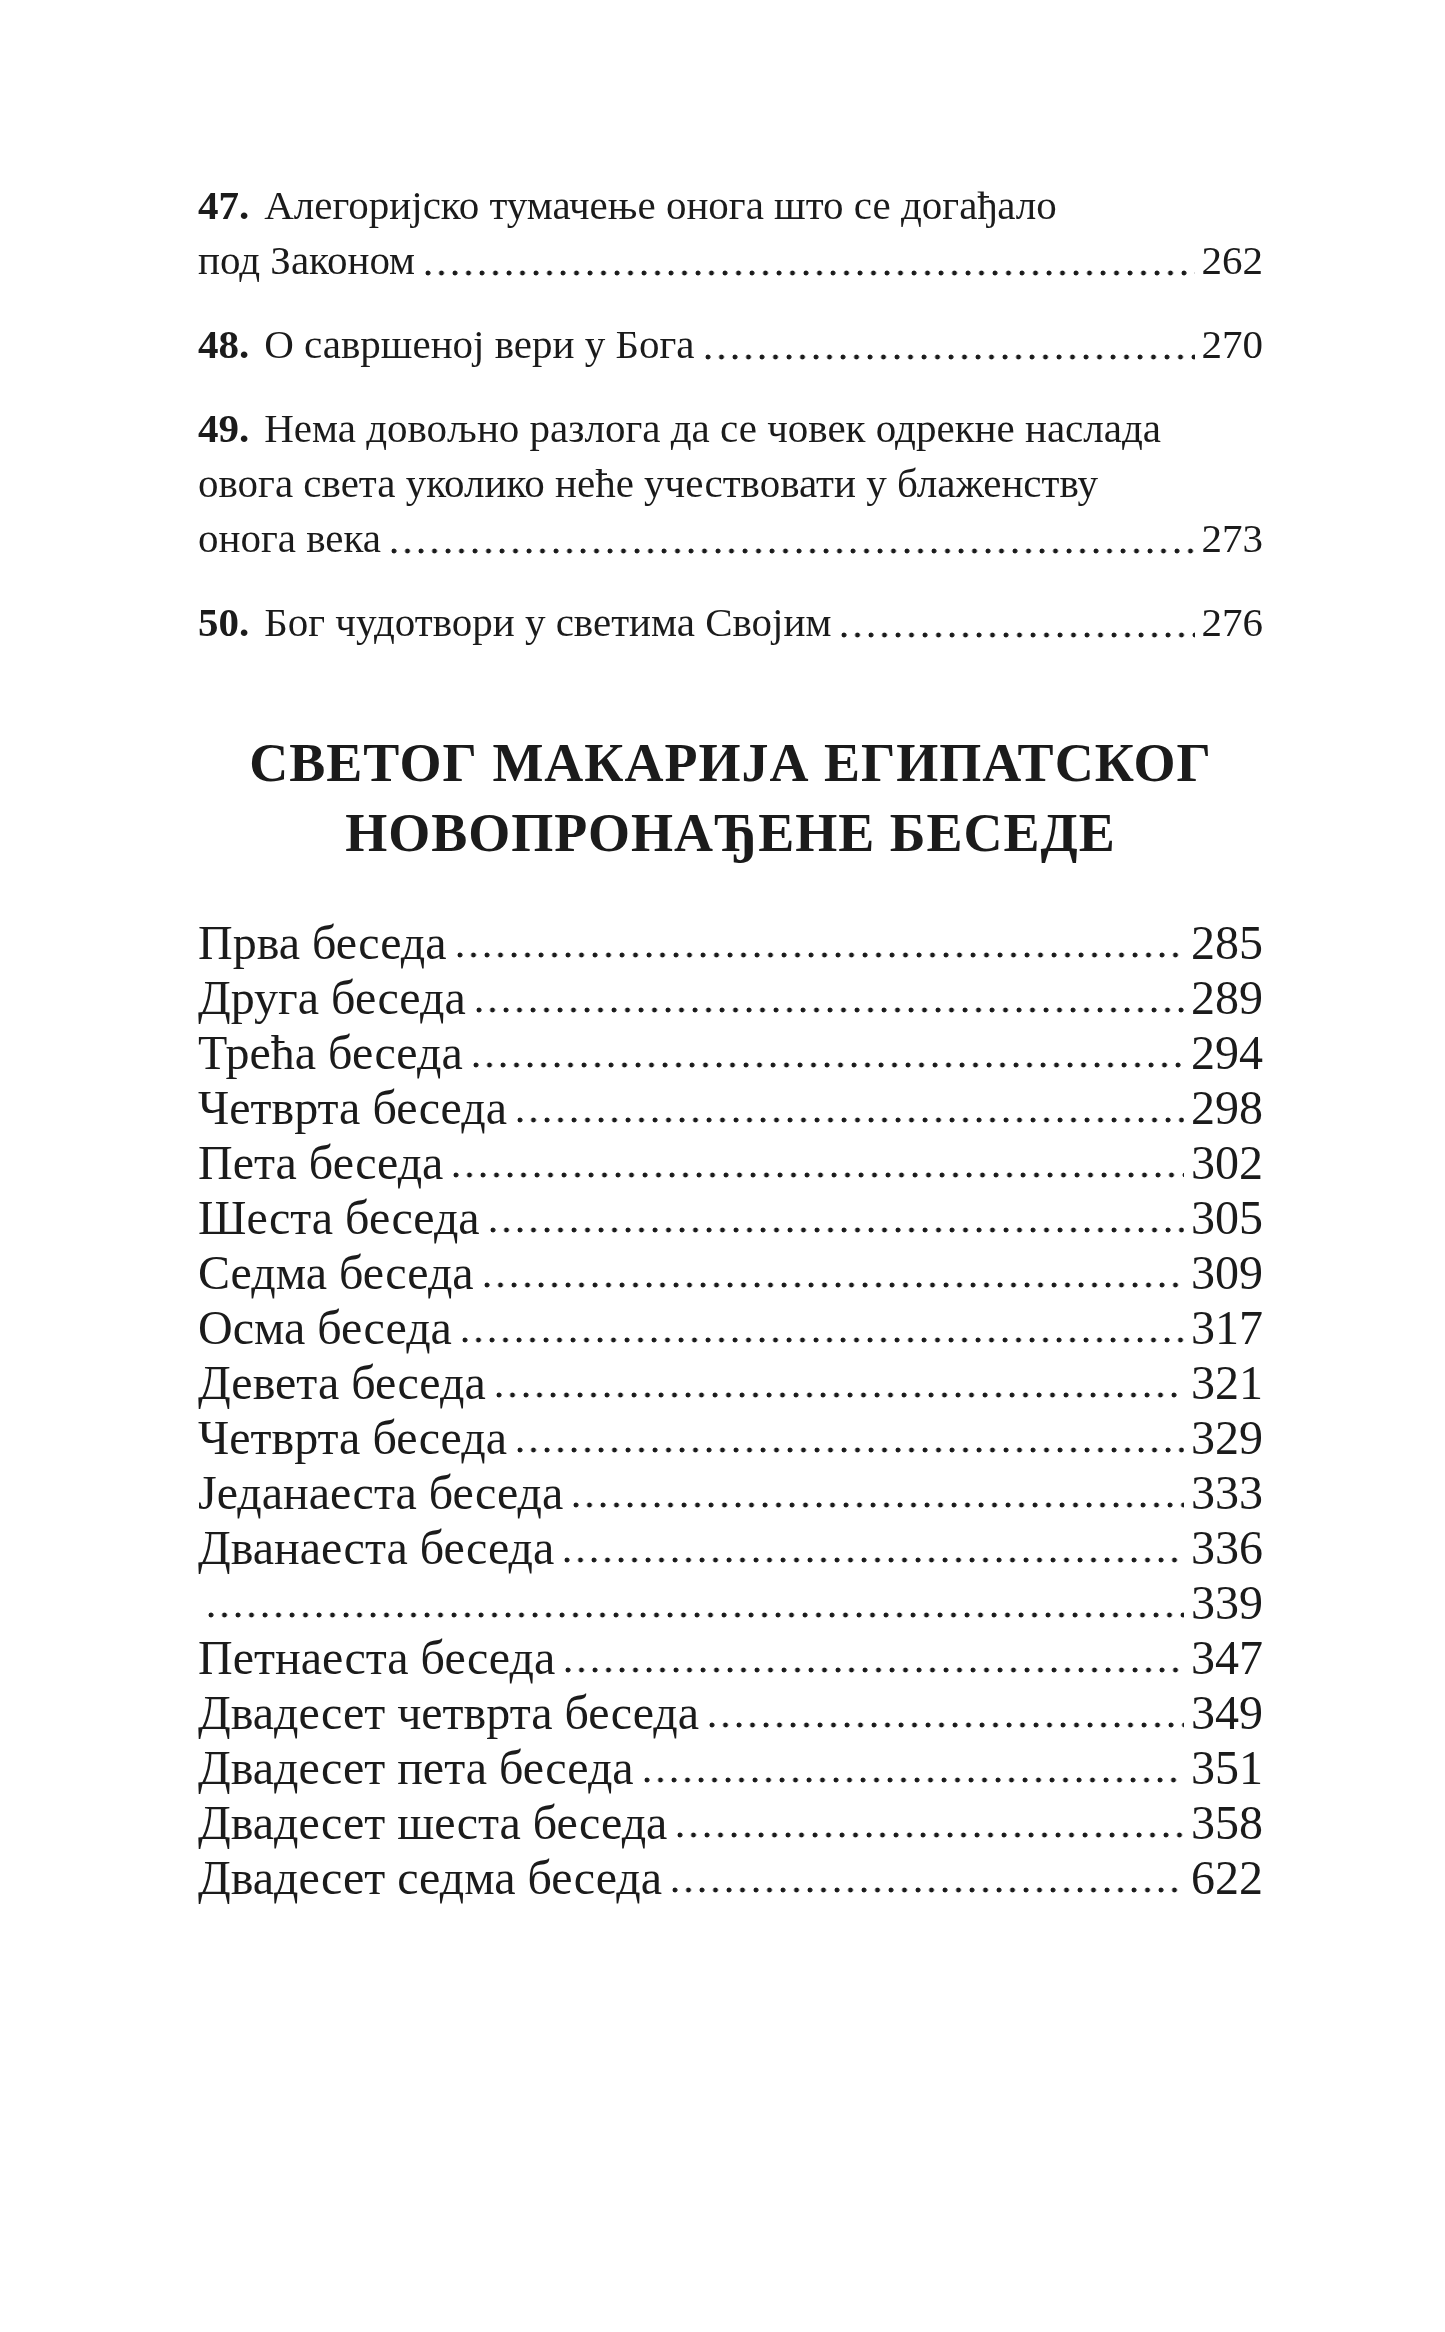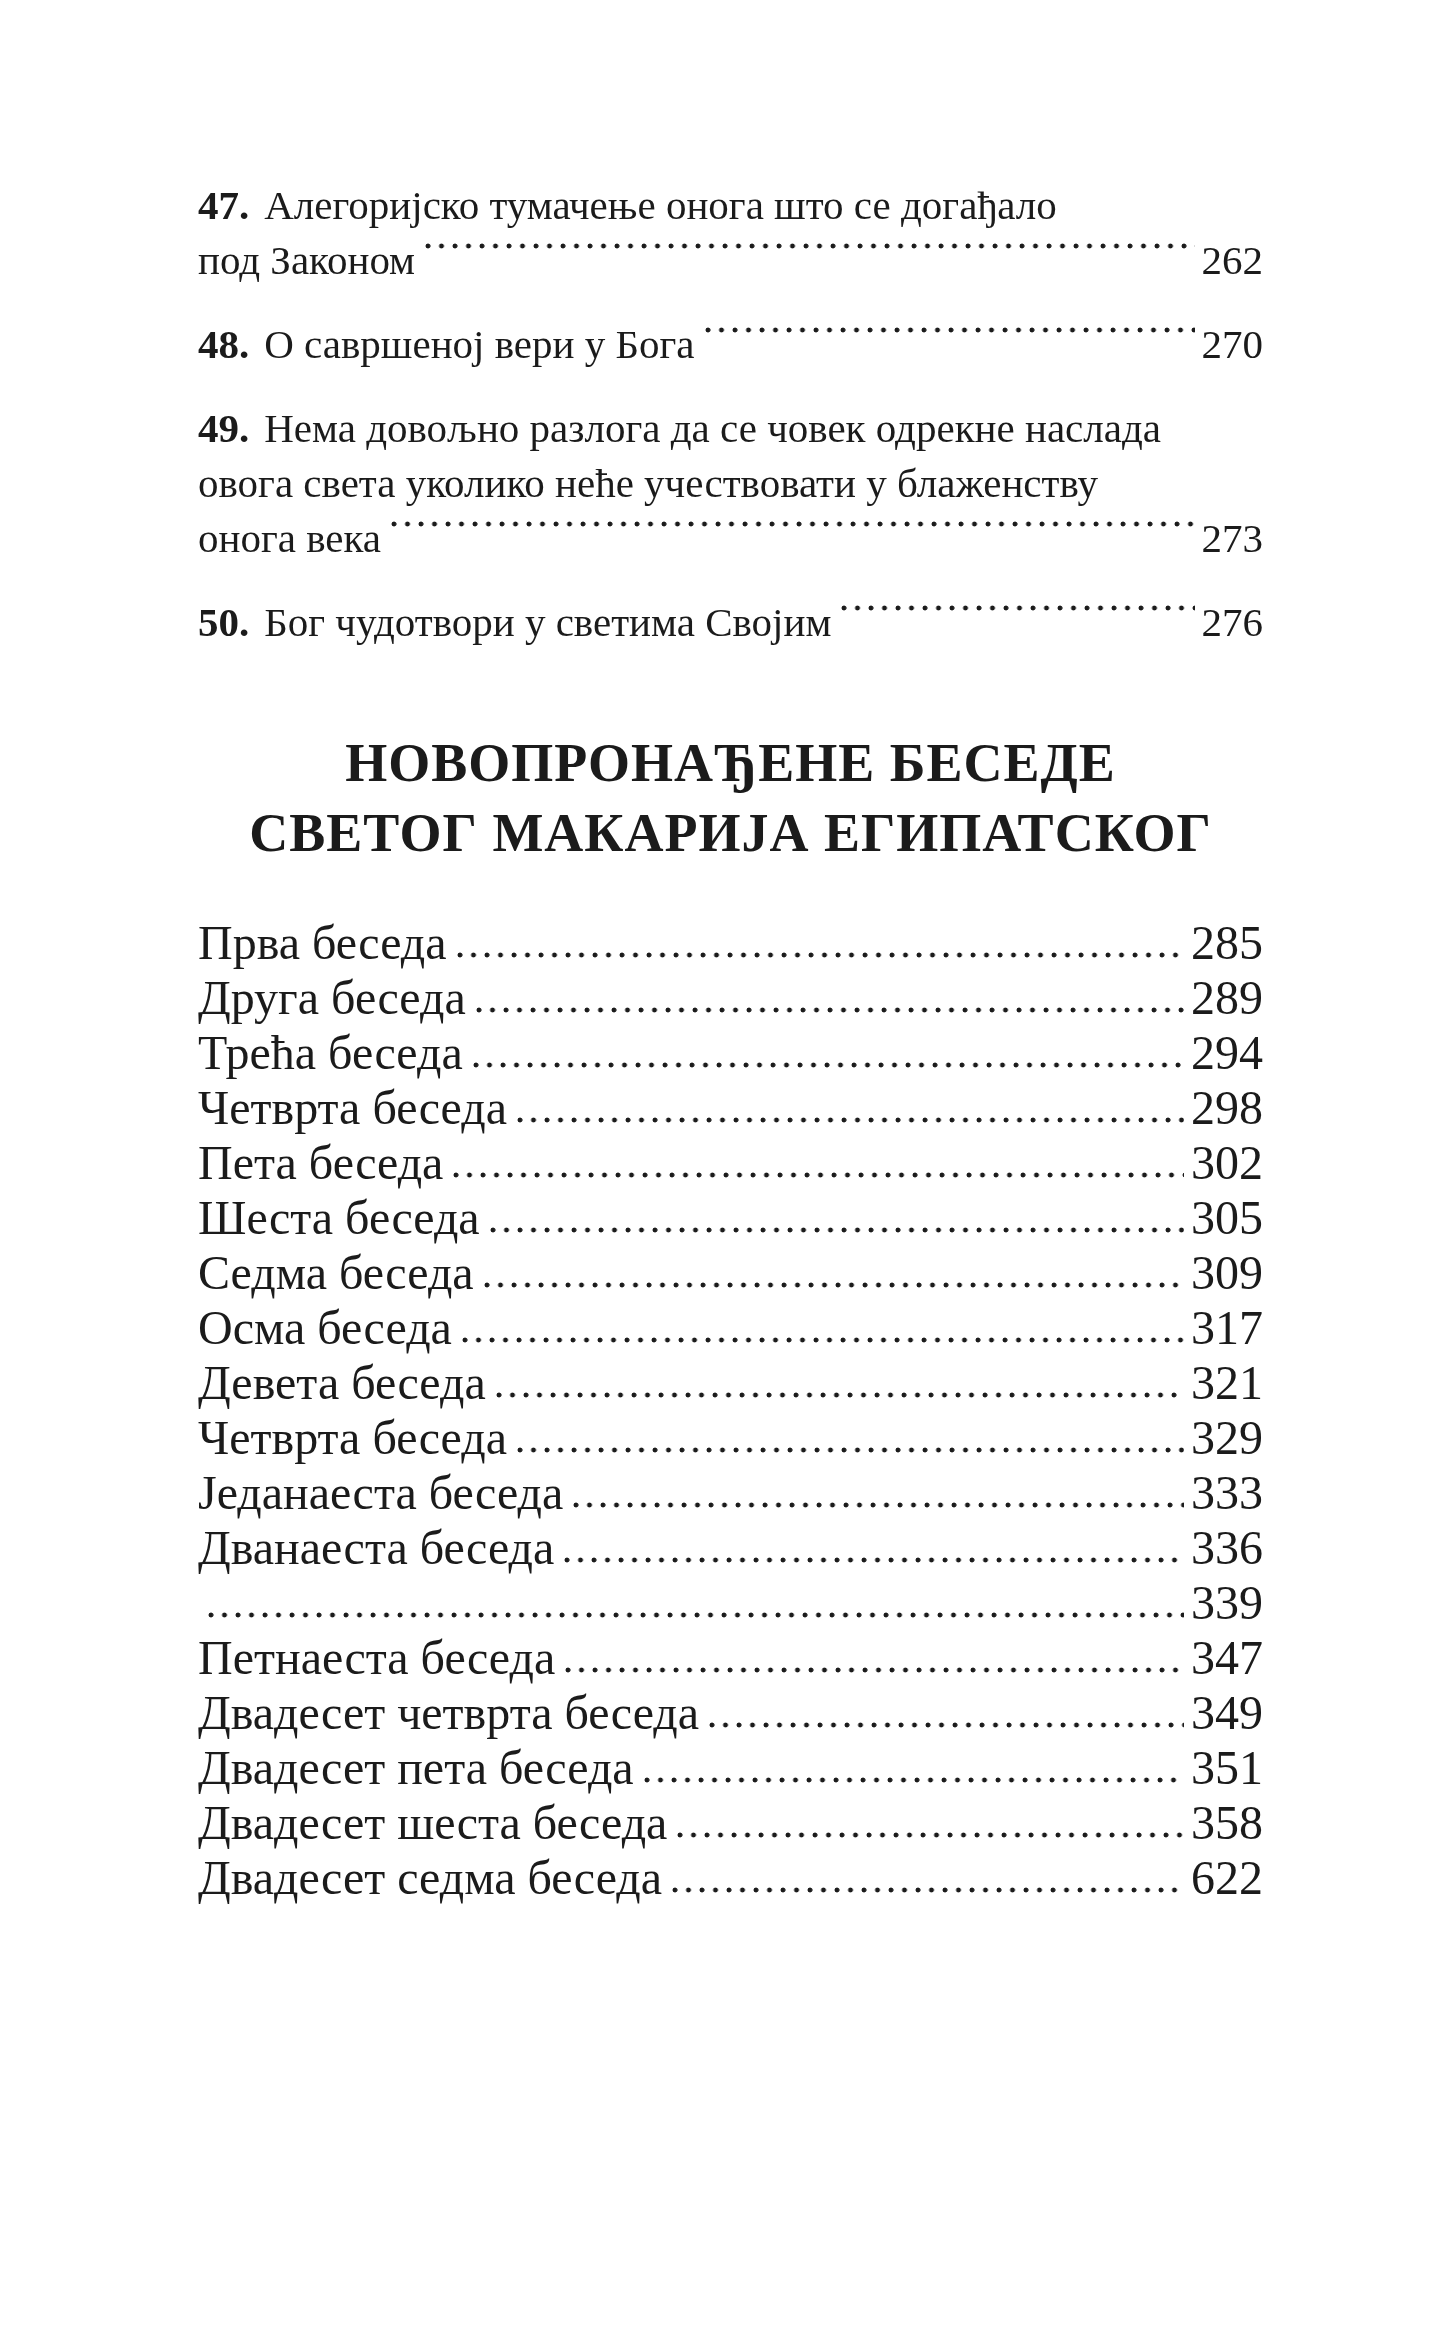--- a/index.html
+++ b/index.html
@@ -22,21 +22,21 @@
     top: 0;
     width: 1065px;
   }
   .numbered { margin-top: 178px; }
   .entry {
     margin-bottom: 29px;
     font-size: 41px;
     line-height: 55px;
   }
   .line { white-space: nowrap; }
-  .line.last { display: flex; align-items: center; }
+  .line.last { display: flex; }
   .num { font-weight: 700; margin-right: 15px; flex: 0 0 auto; }
   .lbl { flex: 0 0 auto; }
   .leader { flex: 1 1 auto; position: relative; min-width: 24px; }
   .leader::after {
     content: "";
     position: absolute;
     left: 10px;
     right: 7px;
     bottom: 12px;
     height: 6px;
@@ -99,22 +99,22 @@
           <div class="line last">
             <span class="num">50.</span>
             <span class="lbl">Бог чудотвори у светима Својим</span>
             <span class="leader"></span>
             <span class="pg">276</span>
           </div>
         </div>
       </section>
 
     <h1 class="heading">
+      <span class="hl">СВЕТОГ МАКАРИЈА ЕГИПАТСКОГ</span>
       <span class="hl">НОВОПРОНАЂЕНЕ БЕСЕДЕ</span>
-      <span class="hl">СВЕТОГ МАКАРИЈА ЕГИПАТСКОГ</span>
     </h1>
 
     <section class="sermons">
         <div class="sermon">
           <span class="lbl">Прва беседа</span>
           <span class="leader"></span>
           <span class="pg">285</span>
         </div>
         <div class="sermon">
           <span class="lbl">Друга беседа</span>

